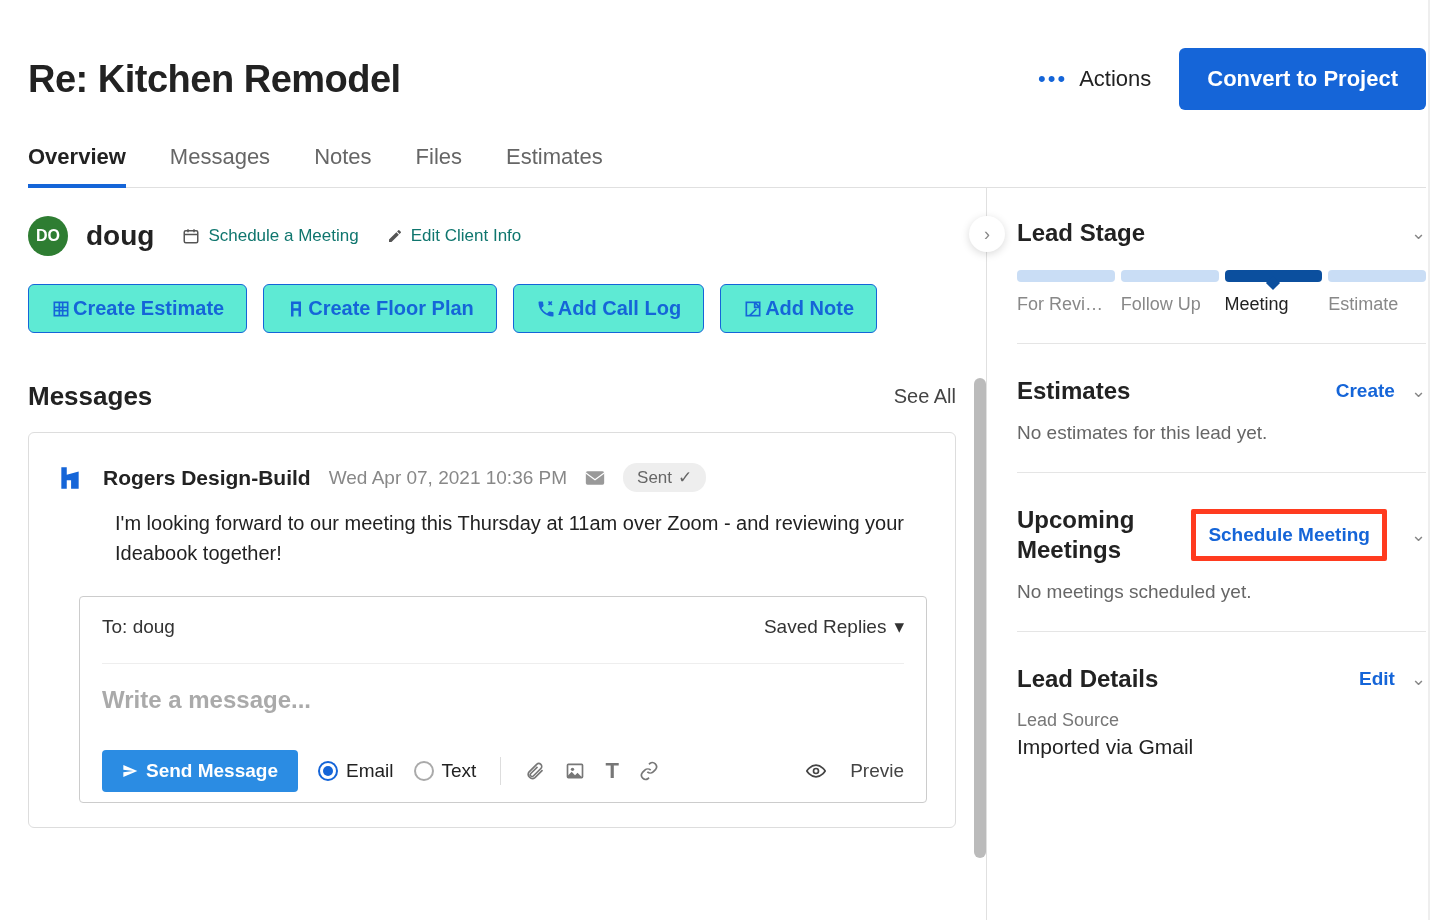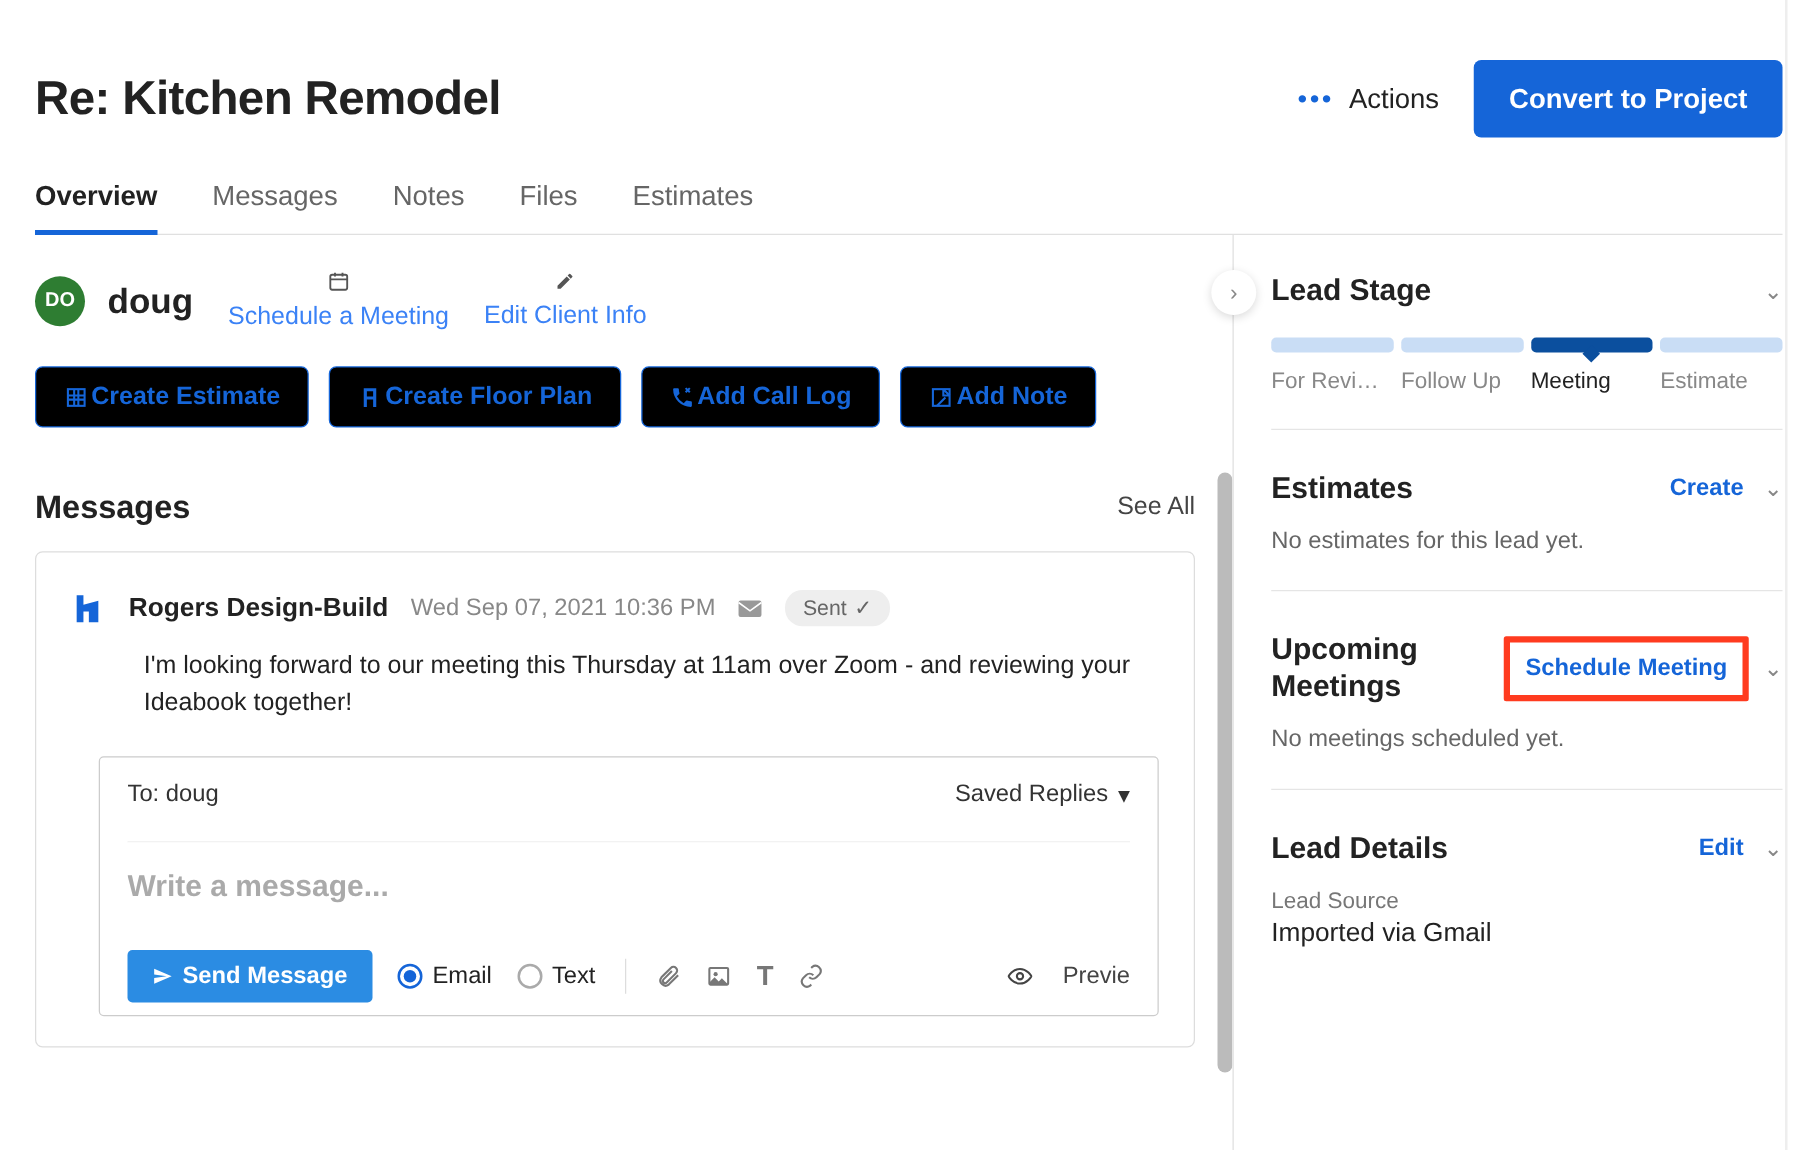--- a/index.html
+++ b/index.html
@@ -90,32 +90,31 @@
 }
 .avatar {
   width: 40px; height: 40px; border-radius: 50%;
   background: #2e7d32; color: #fff;
   display: flex; align-items: center; justify-content: center;
   font-size: 16px; font-weight: 600;
 }
 .client-name { font-size: 28px; font-weight: 700; }
 .client-link {
   display: flex; align-items: center; gap: 8px;
-  font-size: 20px; color: #3b82f6; cursor: pointer;
+  font-size: 17px; color: #0f766e; cursor: pointer;
   margin-left: 10px;
-  flex-direction: column;
 }
 .client-link .ic { color: #555; font-size: 18px; }
 .btn-row {
   display: flex; gap: 16px; margin-top: 28px;
 }
 .outline-btn {
   display: flex; align-items: center; gap: 2px;
   border: 1.5px solid #1565d8; color: #1565d8;
-  background: #000000; border-radius: 6px;
+  background: #5eead4; border-radius: 6px;
   font-size: 20px; font-weight: 600;
   padding: 12px 22px; cursor: pointer;
 }
 .section-head {
   display: flex; justify-content: space-between; align-items: center;
   margin-top: 48px;
 }
 .section-title { font-size: 26px; font-weight: 700; }
 .link-text { color: #444; font-size: 20px; cursor: pointer; }
 .msg-card {
@@ -331,21 +330,21 @@
       </div>
 
       <div class="msg-card">
         <div class="msg-head">
           <span class="h-icon">
             <svg width="26" height="28" viewBox="0 0 24 24" fill="#1565d8">
                 <path d="M4 2h5v7l11-3v16h-7v-8H9v8H4V2z"></path>
               </svg>
           </span>
           <span class="msg-sender">Rogers Design-Build</span>
-          <span class="msg-date">Wed Sep 07, 2021 10:36 PM</span>
+          <span class="msg-date">Wed Apr 07, 2021 10:36 PM</span>
           <span class="env-icon">
             <svg width="20" height="16" viewBox="0 0 24 18" fill="#999">
                 <rect x="1" y="1" width="22" height="16" rx="2" fill="#999"></rect>
                 <path d="M1 3l11 8 11-8" stroke="#fff" stroke-width="1.5" fill="none"></path>
               </svg>
           </span>
           <span class="sent-badge">
             <span>Sent</span>
             <span>✓</span>
           </span>
@@ -444,21 +443,21 @@
             <span class="side-link">Create</span>
             <span class="chev">⌄</span>
           </div>
         </div>
         <div class="muted-text">No estimates for this lead yet.</div>
       </div>
 
       <div class="side-section">
         <div class="side-head">
           <div class="side-title" style="max-width:140px;">Upcoming Meetings</div>
-          <div style="display:flex;align-items:center;gap:12px;">
+          <div style="display:flex;align-items:center;gap:24px;">
             <span class="highlight-box">
               <span class="side-link">Schedule Meeting</span>
             </span>
             <span class="chev">⌄</span>
           </div>
         </div>
         <div class="muted-text">No meetings scheduled yet.</div>
       </div>
 
       <div class="side-section">

